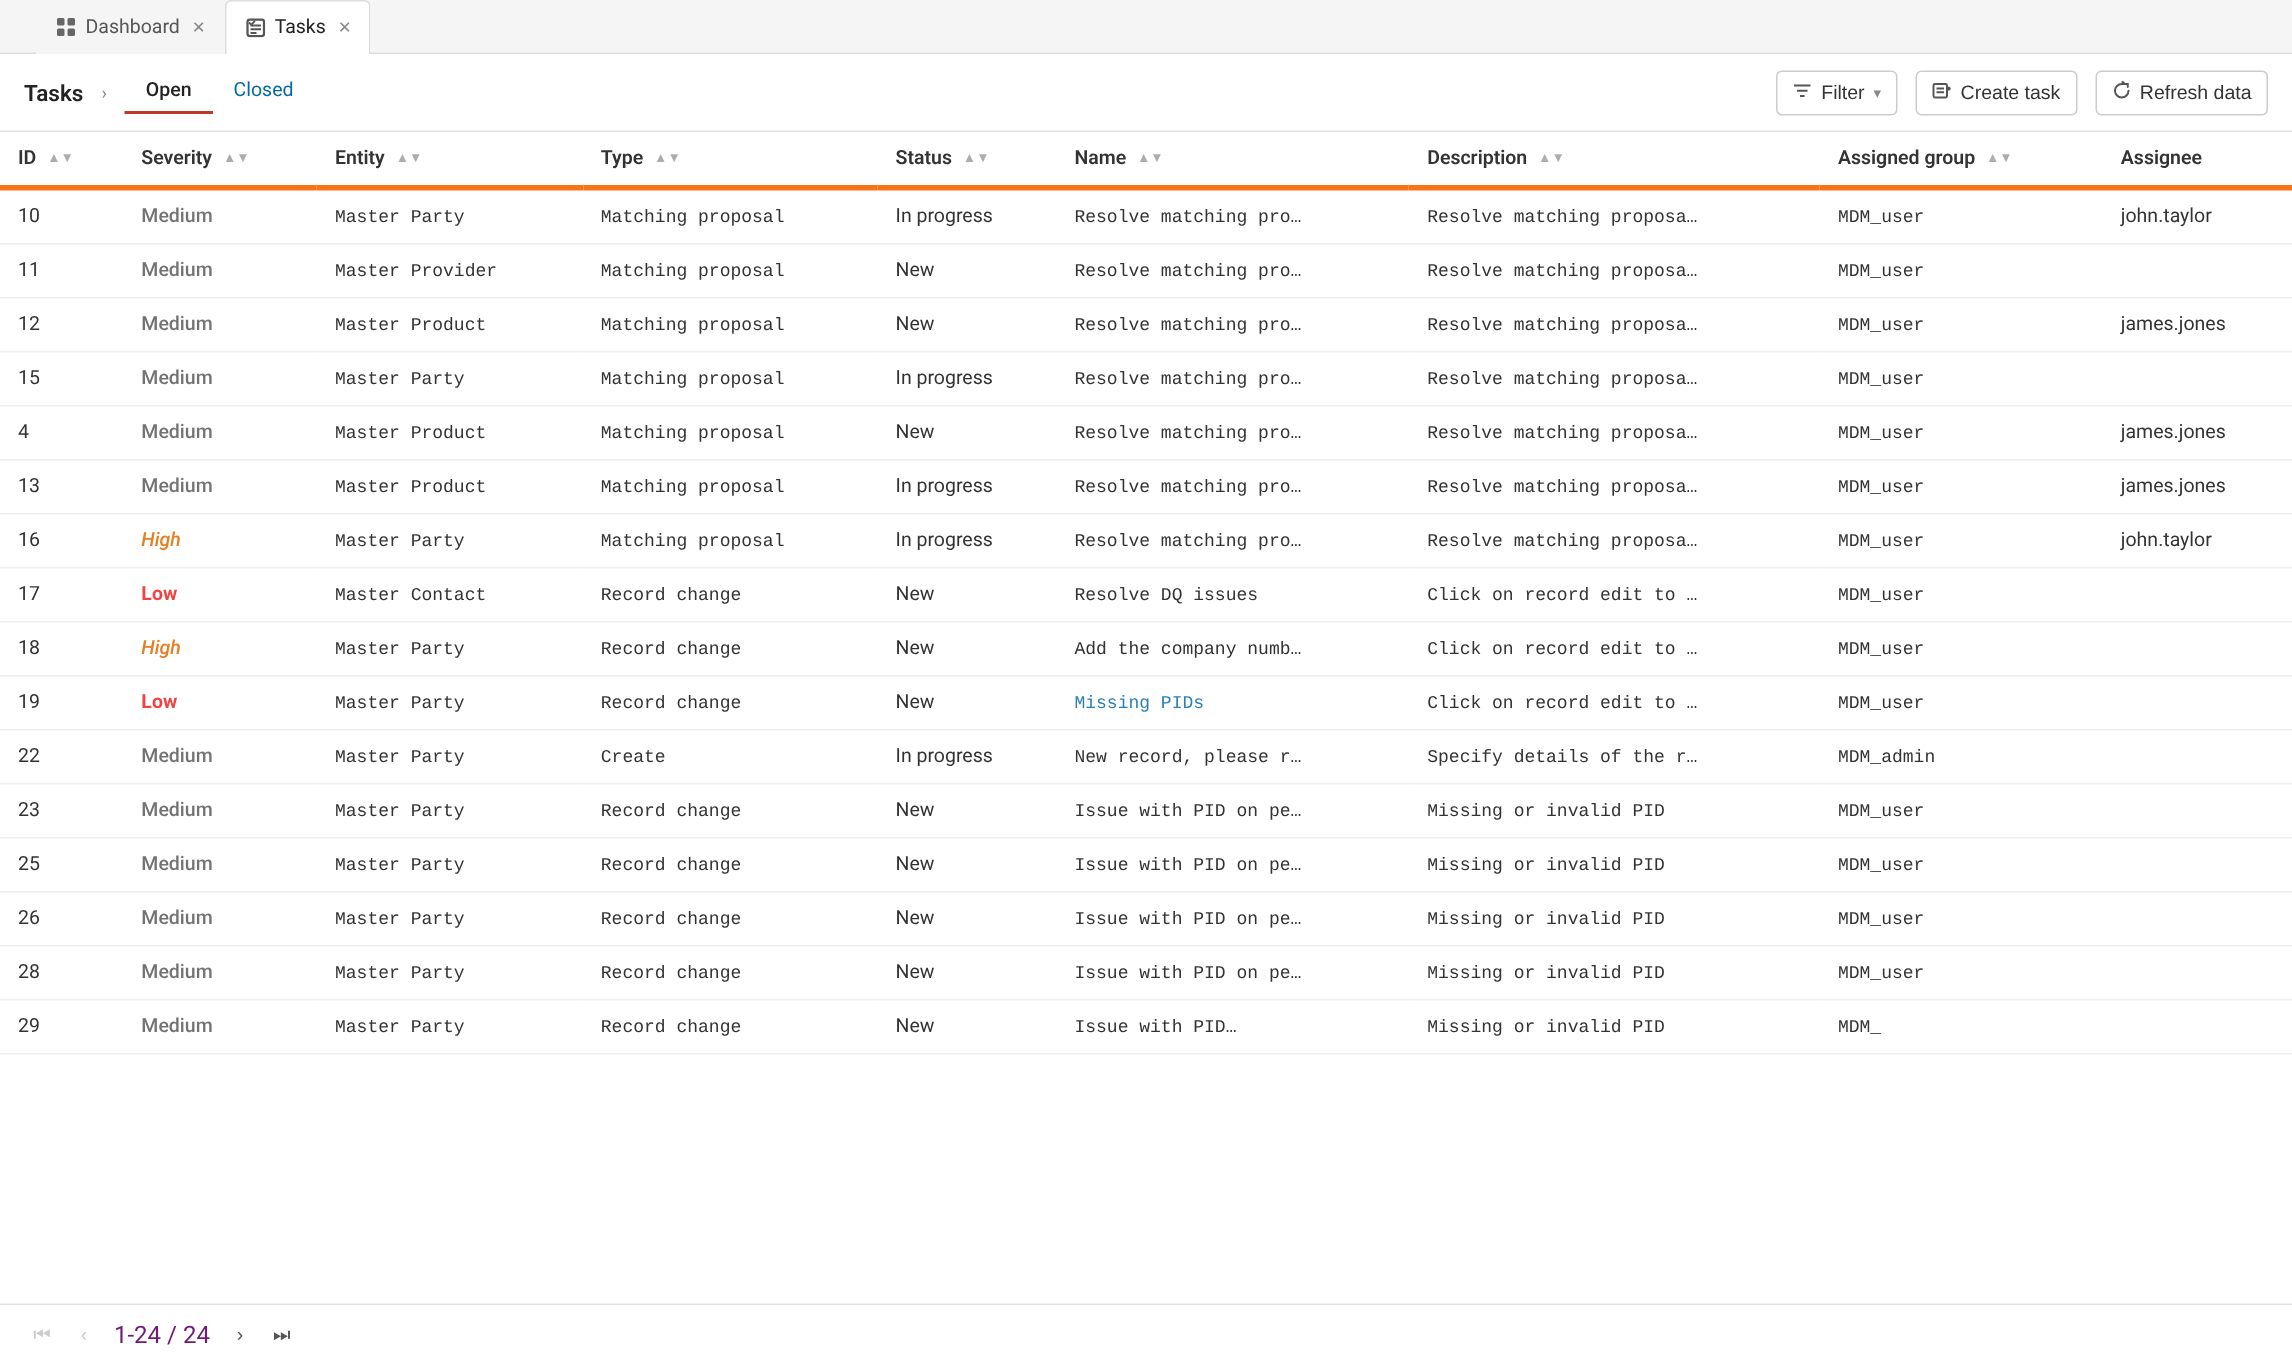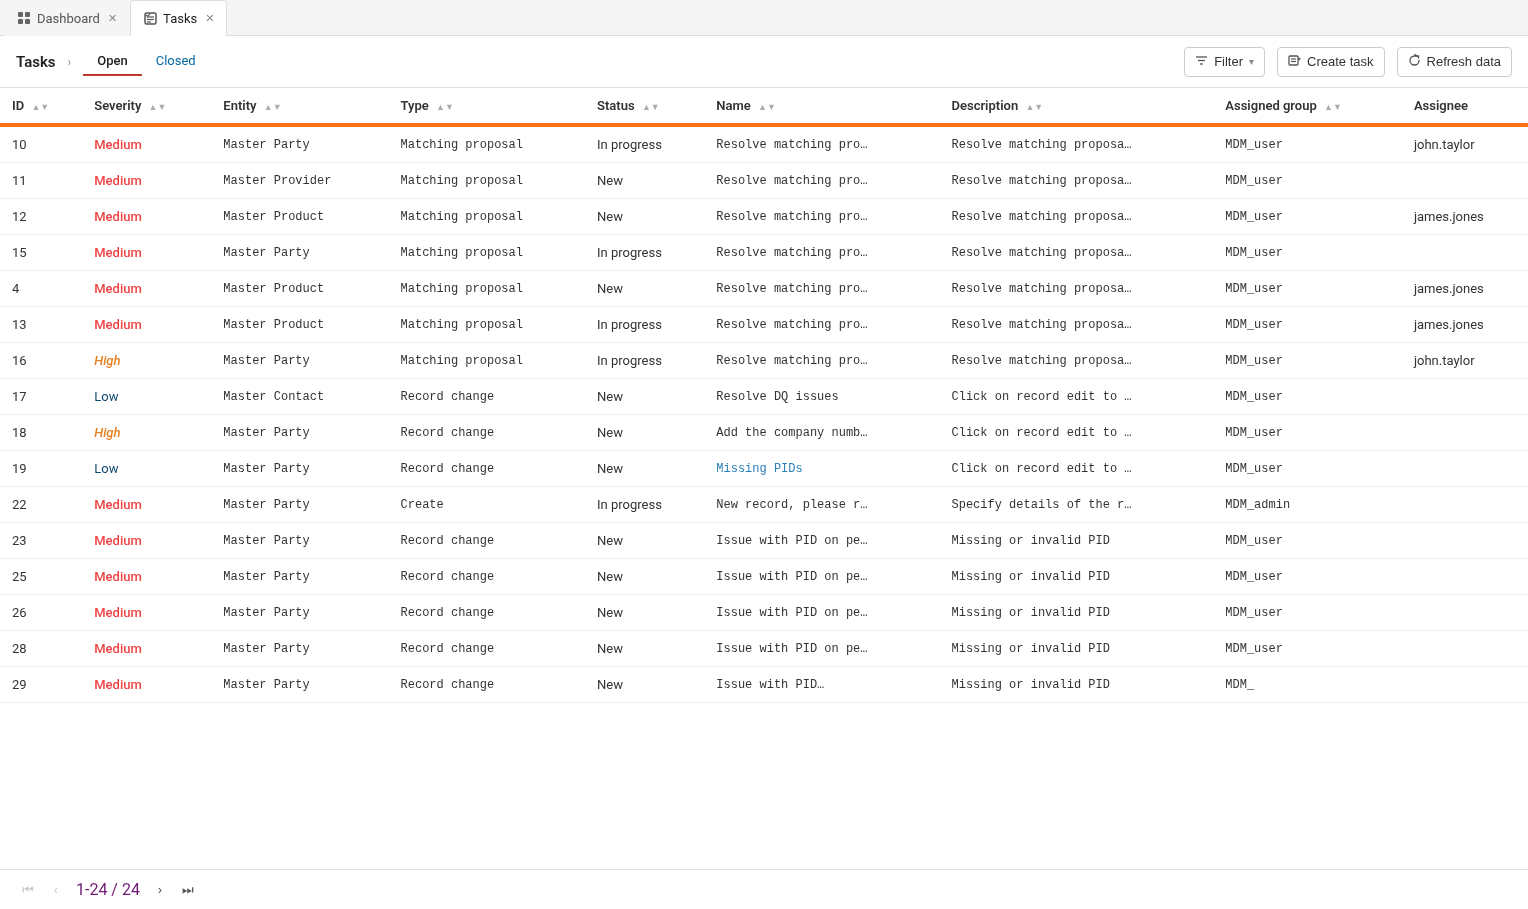--- a/index.html
+++ b/index.html
@@ -4,21 +4,21 @@
   <style>
     * { box-sizing: border-box; margin: 0; padding: 0; }
     body { font-family: -apple-system, BlinkMacSystemFont, 'Segoe UI', Roboto, sans-serif; font-size: 13px; background: #fff; color: #222; }
 
     
     .tab-bar {
       display: flex;
       align-items: center;
       border-bottom: 1px solid #ddd;
       background: #f5f5f5;
-      padding: 0 4px;
+      padding: 0 24px;
       height: 36px;
     }
     .tab {
       display: flex;
       align-items: center;
       gap: 6px;
       padding: 6px 12px;
       border: 1px solid transparent;
       border-bottom: none;
       border-radius: 4px 4px 0 0;
@@ -133,22 +133,22 @@
     }
     tbody tr {
       border-bottom: 1px solid #eee;
     }
     tbody td {
       padding: 10px 12px;
       color: #333;
       white-space: nowrap;
     }
     .severity-high { color: #e67e22; font-weight: 500; font-style: italic; }
-    .severity-medium { color: #ef4444; font-weight: 500; }
-    .severity-low { color: #0c4a6e; font-weight: 400; }
+    .severity-medium { color: #737373; font-weight: 500; }
+    .severity-low { color: #ef4444; font-weight: 700; }
     .name-link { color: #2980b9; }
     .mono { font-family: 'Courier New', monospace; font-size: 12px; }
 
     
     .pagination {
       display: flex;
       align-items: center;
       gap: 4px;
       padding: 8px 16px;
       border-top: 1px solid #e0e0e0;

